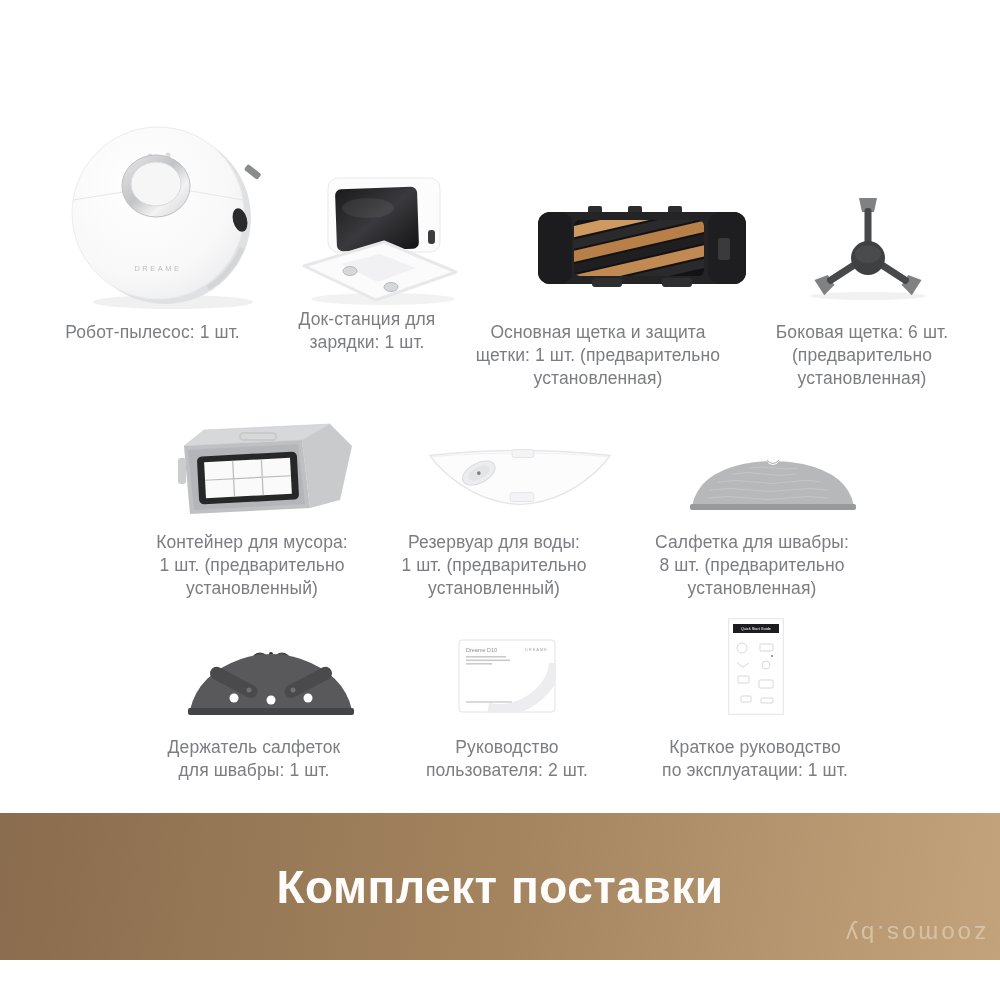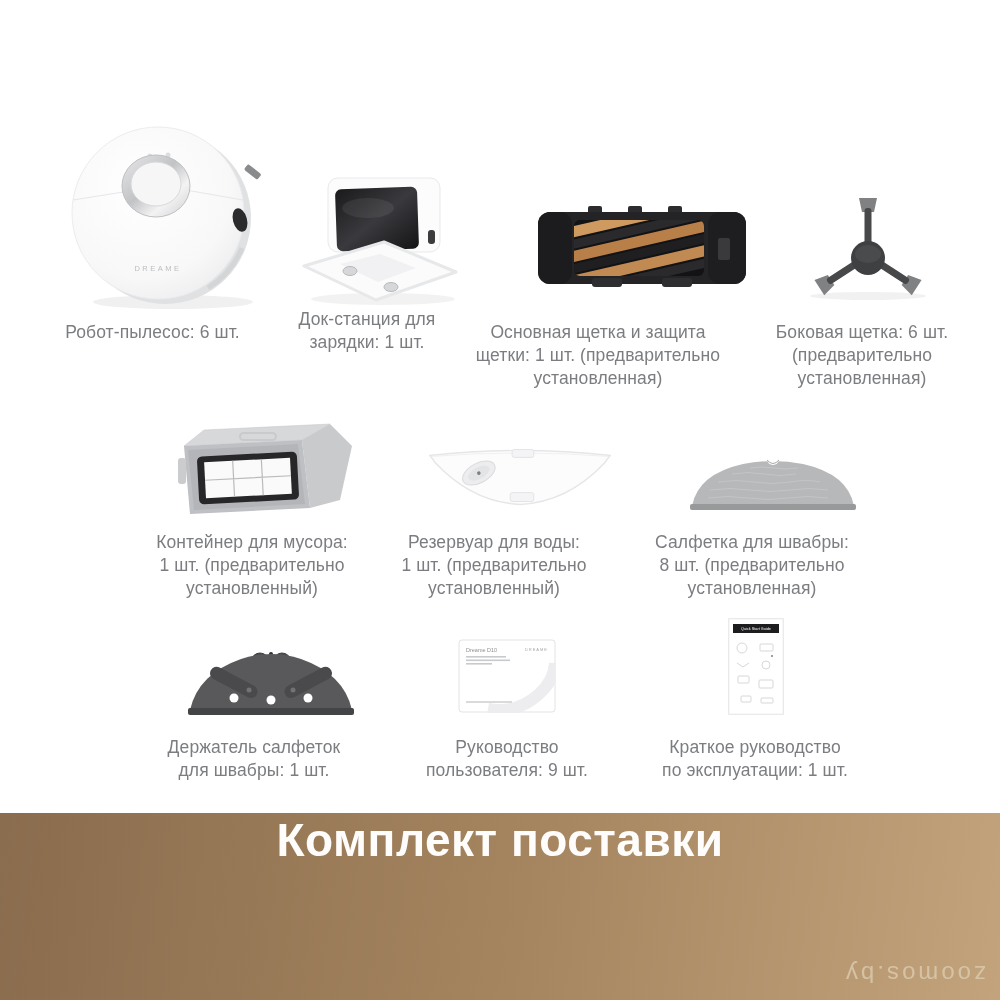--- a/index.html
+++ b/index.html
@@ -2,23 +2,23 @@
 <html><head>
 <meta charset="utf-8">
 <style>
   html,body{margin:0;padding:0;background:#fff;}
   .stage{position:relative;width:1000px;height:1000px;background:#ffffff;overflow:hidden;
          font-family:"Liberation Sans","DejaVu Sans",sans-serif;padding-left:40px;}
   .item{position:absolute;}
   .item svg{display:block;width:100%;height:100%;}
   .caption{position:absolute;text-align:center;color:#7b7d81;font-size:17.5px;line-height:1.32;
            white-space:pre-line;letter-spacing:.1px;}
-  .banner{position:absolute;left:0;top:813px;width:1000px;height:187px;
+  .banner{position:absolute;left:0;top:813px;width:1000px;height:147px;
           background:linear-gradient(98deg,#8a6c4e 0%,#a5855f 52%,#c2a37c 100%);
-          display:flex;justify-content:center;}
+          display:flex;align-items:center;justify-content:center;}
   .banner-title{color:#fffdfb;font-size:46px;font-weight:700;letter-spacing:.5px;}
   .watermark{position:absolute;right:14px;bottom:12px;transform:rotate(180deg);
              color:#d9c7aa;opacity:.9;font-size:24px;letter-spacing:3px;}
 </style>
 </head>
 <body>
 
 <div class="stage">
 
   <div class="item" style="left:58px;top:118px;width:210px;height:195px">
@@ -212,21 +212,21 @@
         <circle cx="38" cy="47" r="4"></circle>
         <rect x="10" y="58" width="11" height="7" rx="1"></rect>
         <rect x="31" y="62" width="14" height="8" rx="1"></rect>
         <rect x="13" y="78" width="10" height="6" rx="1"></rect>
         <rect x="33" y="80" width="12" height="5" rx="1"></rect>
       </g>
       <circle cx="44" cy="38" r="1" fill="#7e7f81"></circle>
     </svg>
   </div>
 
-  <div class="caption" style="left:35px;top:321px;width:235px">Робот-пылесос: 6 шт.</div>
+  <div class="caption" style="left:35px;top:321px;width:235px">Робот-пылесос: 1 шт.</div>
   <div class="caption" style="left:272px;top:308px;width:190px">Док-станция для
 зарядки: 1 шт.</div>
   <div class="caption" style="left:452px;top:321px;width:292px">Основная щетка и защита
 щетки: 1 шт. (предварительно
 установленная)</div>
   <div class="caption" style="left:752px;top:321px;width:220px">Боковая щетка: 6 шт.
 (предварительно
 установленная)</div>
 
   <div class="caption" style="left:128px;top:531px;width:248px">Контейнер для мусора:
@@ -235,21 +235,21 @@
   <div class="caption" style="left:372px;top:531px;width:244px">Резервуар для воды:
 1 шт. (предварительно
 установленный)</div>
   <div class="caption" style="left:628px;top:531px;width:248px">Салфетка для швабры:
 8 шт. (предварительно
 установленная)</div>
 
   <div class="caption" style="left:128px;top:736px;width:252px">Держатель салфеток
 для швабры: 1 шт.</div>
   <div class="caption" style="left:398px;top:736px;width:218px">Руководство
-пользователя: 9 шт.</div>
+пользователя: 2 шт.</div>
   <div class="caption" style="left:622px;top:736px;width:266px">Краткое руководство
 по эксплуатации: 1 шт.</div>
 
   <div class="banner">
     <div class="banner-title">Комплект поставки</div>
     <div class="watermark">zoomos.by</div>
   </div>
 
 </div>
 

